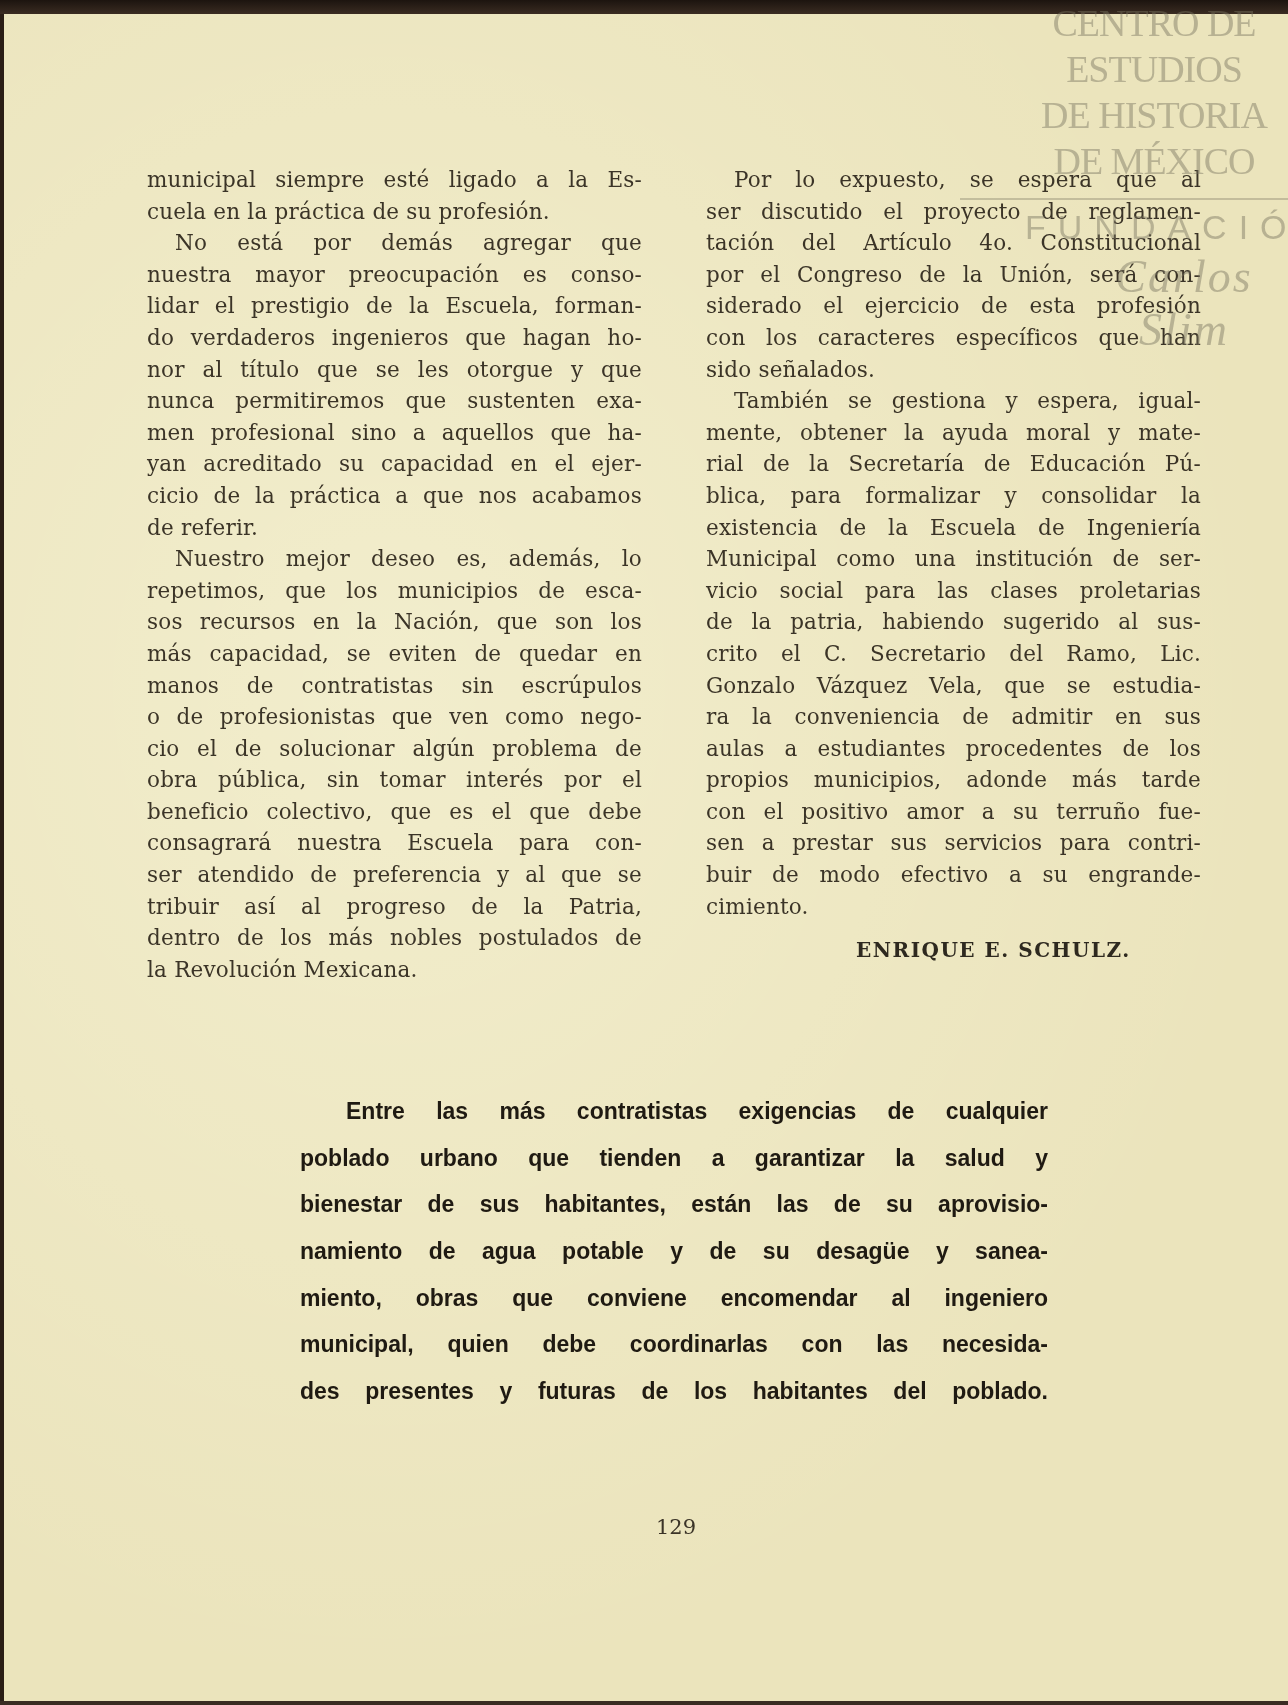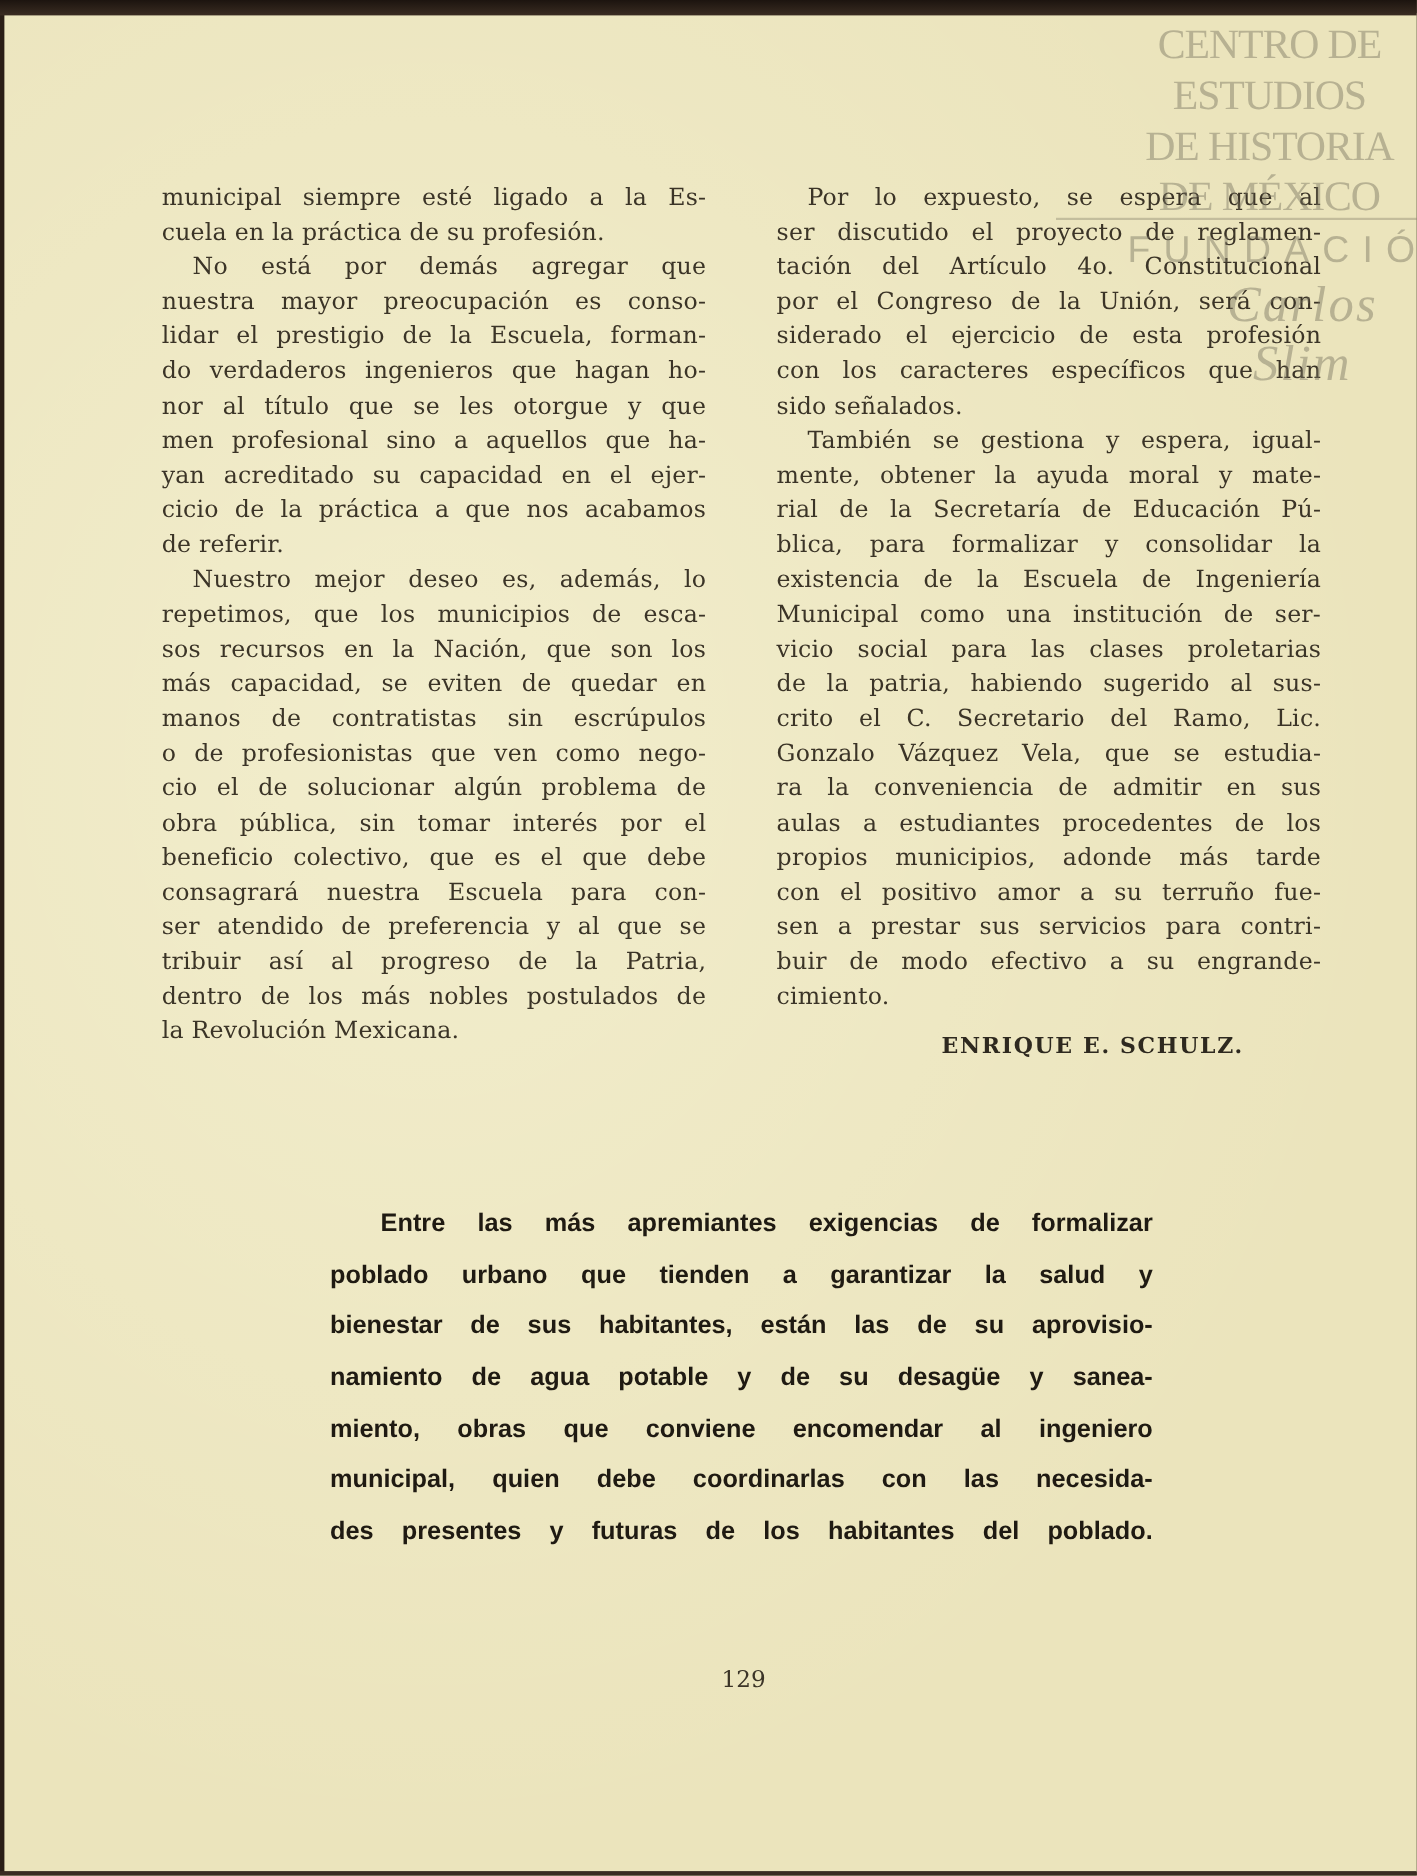--- a/index.html
+++ b/index.html
@@ -47,21 +47,21 @@
     position: absolute; left: 652px; top: 1503px;
     font-family: "DejaVu Serif", serif; font-size: 21px; color: #3b3427;
   }
   .watermark {
     position: absolute; left: 1020px; top: 0px; width: 268px; height: 300px;
     color: rgba(120,115,95,0.45);
     font-family: "Liberation Serif", serif; text-align: center;
     pointer-events: none;
   }
   .wm-l1, .wm-l2, .wm-l3, .wm-l4 { display:block; font-size: 38px; line-height: 46px; letter-spacing: -1px; }
-  .wm-l1 { margin-top: 18px; }
+  .wm-l1 { margin-top: 0px; }
   .wm-rule { position:absolute; left: -60px; top: 198px; width: 330px; height: 2px; background: rgba(120,115,95,0.35); }
   .wm-l5 {
     position: absolute; left: 5px; top: 208px; font-family: "Liberation Sans", sans-serif;
     font-size: 34px; letter-spacing: 12px;
   }
   .wm-l6 {
     position: absolute; left: 60px; top: 250px; font-family: "Liberation Serif", serif;
     font-style: italic; font-size: 46px; letter-spacing: 2px;
   }
 </style>
@@ -70,20 +70,21 @@
 
 <div class="page">
   <div class="col col-left" id="left-col">
       <span class="line">municipal siempre esté ligado a la Es-</span>
       <span class="line last">cuela en la práctica de su profesión.</span>
       <span class="line indent">No está por demás agregar que</span>
       <span class="line">nuestra mayor preocupación es conso-</span>
       <span class="line">lidar el prestigio de la Escuela, forman-</span>
       <span class="line">do verdaderos ingenieros que hagan ho-</span>
       <span class="line">nor al título que se les otorgue y que</span>
+      <span class="line">nunca permitiremos que sustenten exa-</span>
       <span class="line">men profesional sino a aquellos que ha-</span>
       <span class="line">yan acreditado su capacidad en el ejer-</span>
       <span class="line">cicio de la práctica a que nos acabamos</span>
       <span class="line last">de referir.</span>
       <span class="line indent">Nuestro mejor deseo es, además, lo</span>
       <span class="line">repetimos, que los municipios de esca-</span>
       <span class="line">sos recursos en la Nación, que son los</span>
       <span class="line">más capacidad, se eviten de quedar en</span>
       <span class="line">manos de contratistas sin escrúpulos</span>
       <span class="line">o de profesionistas que ven como nego-</span>
@@ -117,21 +118,21 @@
       <span class="line">ra la conveniencia de admitir en sus</span>
       <span class="line">aulas a estudiantes procedentes de los</span>
       <span class="line">propios municipios, adonde más tarde</span>
       <span class="line">con el positivo amor a su terruño fue-</span>
       <span class="line">sen a prestar sus servicios para contri-</span>
       <span class="line">buir de modo efectivo a su engrande-</span>
       <span class="line last">cimiento.</span>
     </div>
   <div class="signature">ENRIQUE E. SCHULZ.</div>
   <div class="bold-par" id="bold-par">
-      <span class="line indent">Entre las más apremiantes exigencias de formalizar</span>
+      <span class="line indent">Entre las más contratistas exigencias de cualquier</span>
       <span class="line">poblado urbano que tienden a garantizar la salud y</span>
       <span class="line">bienestar de sus habitantes, están las de su aprovisio-</span>
       <span class="line">namiento de agua potable y de su desagüe y sanea-</span>
       <span class="line">miento, obras que conviene encomendar al ingeniero</span>
       <span class="line">municipal, quien debe coordinarlas con las necesida-</span>
       <span class="line">des presentes y futuras de los habitantes del poblado.</span>
     </div>
   <div class="page-number">129</div>
 </div>
 

